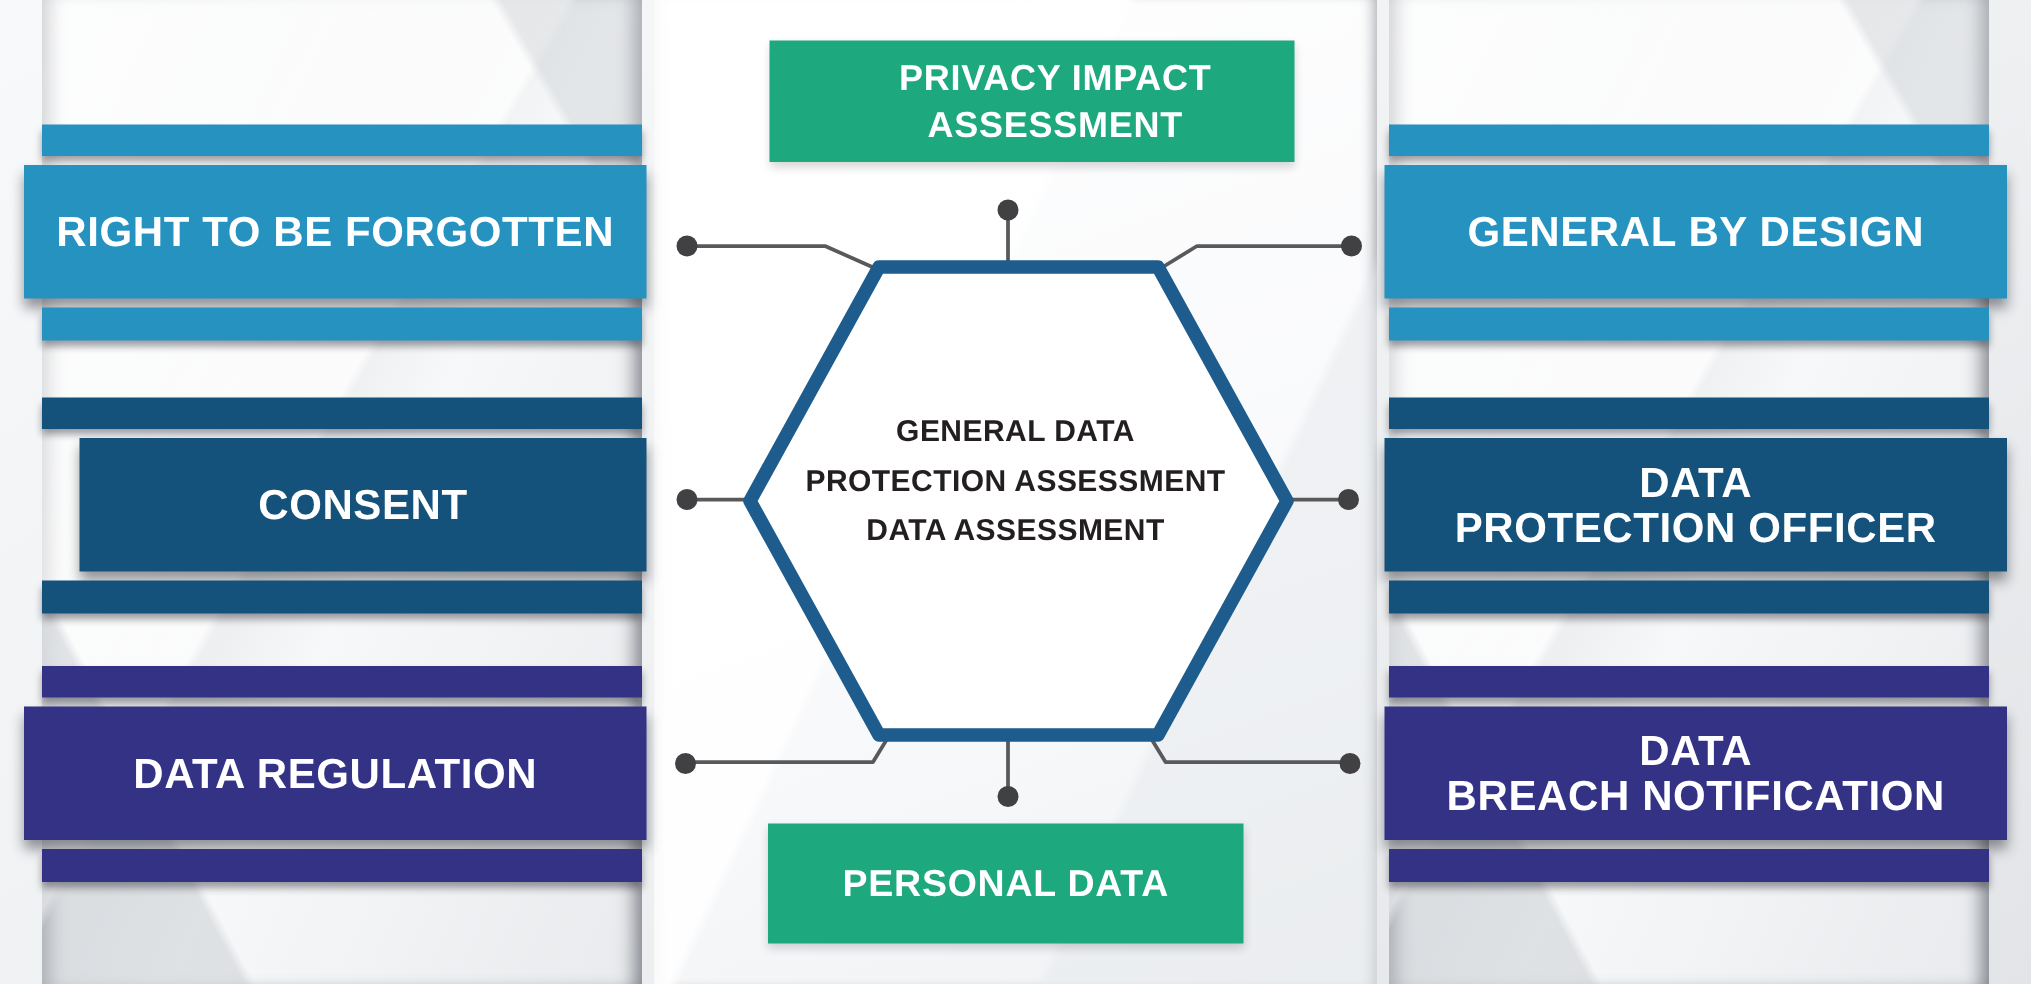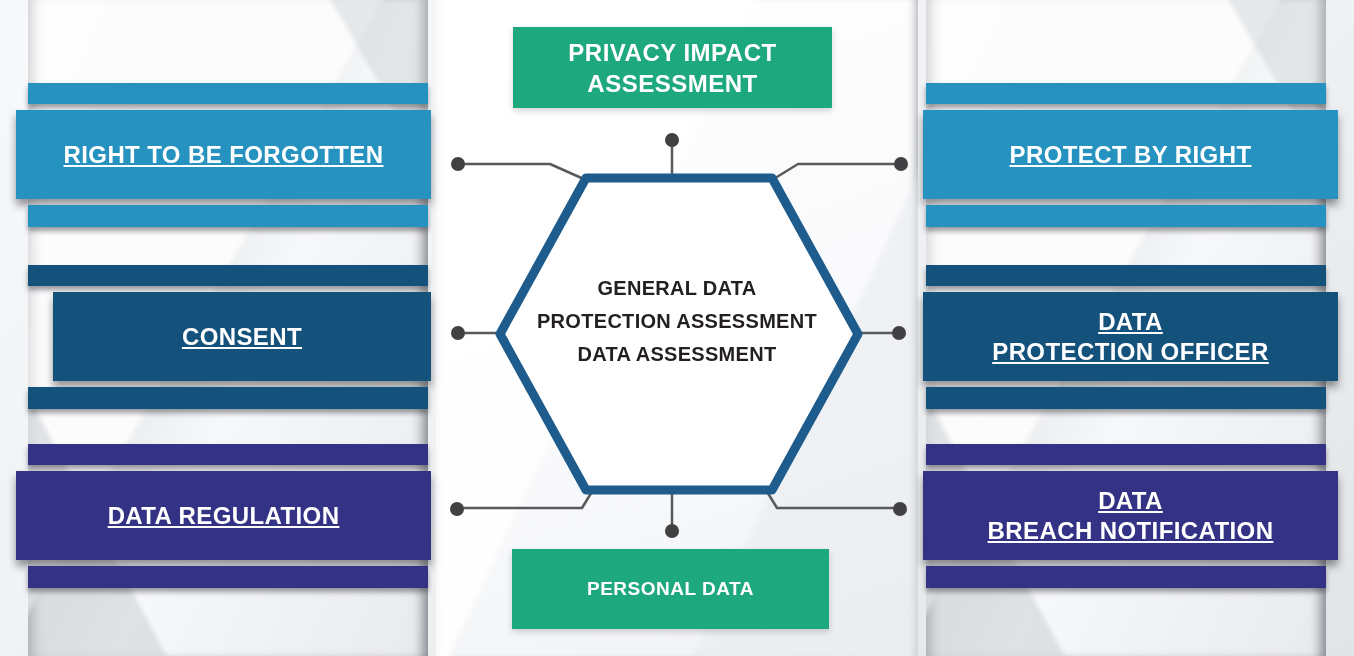--- a/index.html
+++ b/index.html
@@ -34,22 +34,22 @@
   }
   .strip.bottom{top:122px;height:22px;}
   .band{
     position:absolute;top:27px;height:89px;
     display:flex;align-items:center;justify-content:center;text-align:center;
     box-shadow:0 6px 8px rgba(22,24,34,.45);
   }
   .card.left  .band{left:-12px;right:-3px;}
   .card.right .band{left:-3px;right:-12px;}
   .band .label{
-    color:#ffffff;font-size:24px;font-weight:bold;line-height:30px;
-    letter-spacing:.4px;white-space:pre-line;text-decoration:underline;
+    color:#ffffff;font-size:28px;font-weight:bold;line-height:30px;
+    letter-spacing:.4px;white-space:pre-line;
   }
   
   .center-panel{
     position:absolute;left:436px;top:0;width:482px;height:656px;
     background:linear-gradient(160deg,#ffffff 0%,#f7f8fa 70%,#eff1f3 100%);
     box-shadow:inset 9px 0 9px -7px rgba(45,50,60,.4),
                inset -9px 0 9px -7px rgba(45,50,60,.4);
   }
   .center-panel::before{
     content:"";position:absolute;inset:0;pointer-events:none;
@@ -60,21 +60,21 @@
   .green-box{
     position:absolute;z-index:4;display:flex;align-items:center;justify-content:center;
     text-align:center;box-shadow:0 3px 6px rgba(22,24,34,.18);
   }
   .green-box .label{
     color:#ffffff;font-weight:bold;white-space:pre-line;letter-spacing:.5px;
   }
   .green-box.top{left:77px;top:27px;width:319px;height:81px;}
   .green-box.top .label{font-size:24px;line-height:31px;}
   .green-box.bottom{left:76px;top:549px;width:317px;height:80px;}
-  .green-box.bottom .label{font-size:19px;line-height:30px;text-align:right;}
+  .green-box.bottom .label{font-size:25px;line-height:30px;text-align:right;}
   .hex-text{
     position:absolute;left:61px;top:272px;width:360px;z-index:3;
     text-align:center;color:#231f20;
   }
   .hex-text .hx{font-size:20px;line-height:33px;font-weight:bold;letter-spacing:.3px;}
   .hex-text .hx.light{font-weight:500;letter-spacing:.2px;}
 </style>
 </head>
 <body>
 
@@ -99,21 +99,21 @@
       <div class="strip top" style="background-color: rgb(51, 50, 132);"></div>
       <div class="band" style="background-color: rgb(51, 50, 132);">
         <span class="label">DATA REGULATION</span>
       </div>
       <div class="strip bottom" style="background-color: rgb(51, 50, 132);"></div>
     </div>
   </div>
 
   <div class="center-panel">
 
-    <div class="green-box top" style="background-color: rgb(30, 168, 125);">
+    <div class="green-box top" style="background-color: rgb(30, 168, 125); padding-left: 31px;">
       <span class="label">PRIVACY IMPACT
 ASSESSMENT</span>
     </div>
 
     <svg class="connector-svg" width="482" height="656" viewBox="0 0 482 656">
       <g fill="none" stroke-width="2.5" stroke-linejoin="round" stroke-linecap="round" stroke="#58595B">
         <line x1="236" y1="178" x2="236" y2="145"></line>
         <polyline points="22,164 114,164 150,180"></polyline>
         <polyline points="465,164 362,164 336,180"></polyline>
         <line x1="22" y1="333" x2="64" y2="333"></line>
@@ -143,21 +143,21 @@
 
     <div class="green-box bottom" style="background-color: rgb(30, 168, 125);">
       <span class="label">PERSONAL DATA</span>
     </div>
   </div>
 
   <div class="card right">
     <div class="group" style="top:83px">
       <div class="strip top" style="background-color: rgb(37, 146, 192);"></div>
       <div class="band" style="background-color: rgb(37, 146, 192);">
-        <span class="label">PROTECT BY RIGHT</span>
+        <span class="label">GENERAL BY DESIGN</span>
       </div>
       <div class="strip bottom" style="background-color: rgb(37, 146, 192);"></div>
     </div>
     <div class="group" style="top:265px">
       <div class="strip top" style="background-color: rgb(20, 82, 124);"></div>
       <div class="band" style="background-color: rgb(20, 82, 124);">
         <span class="label">DATA
 PROTECTION OFFICER</span>
       </div>
       <div class="strip bottom" style="background-color: rgb(20, 82, 124);"></div>

